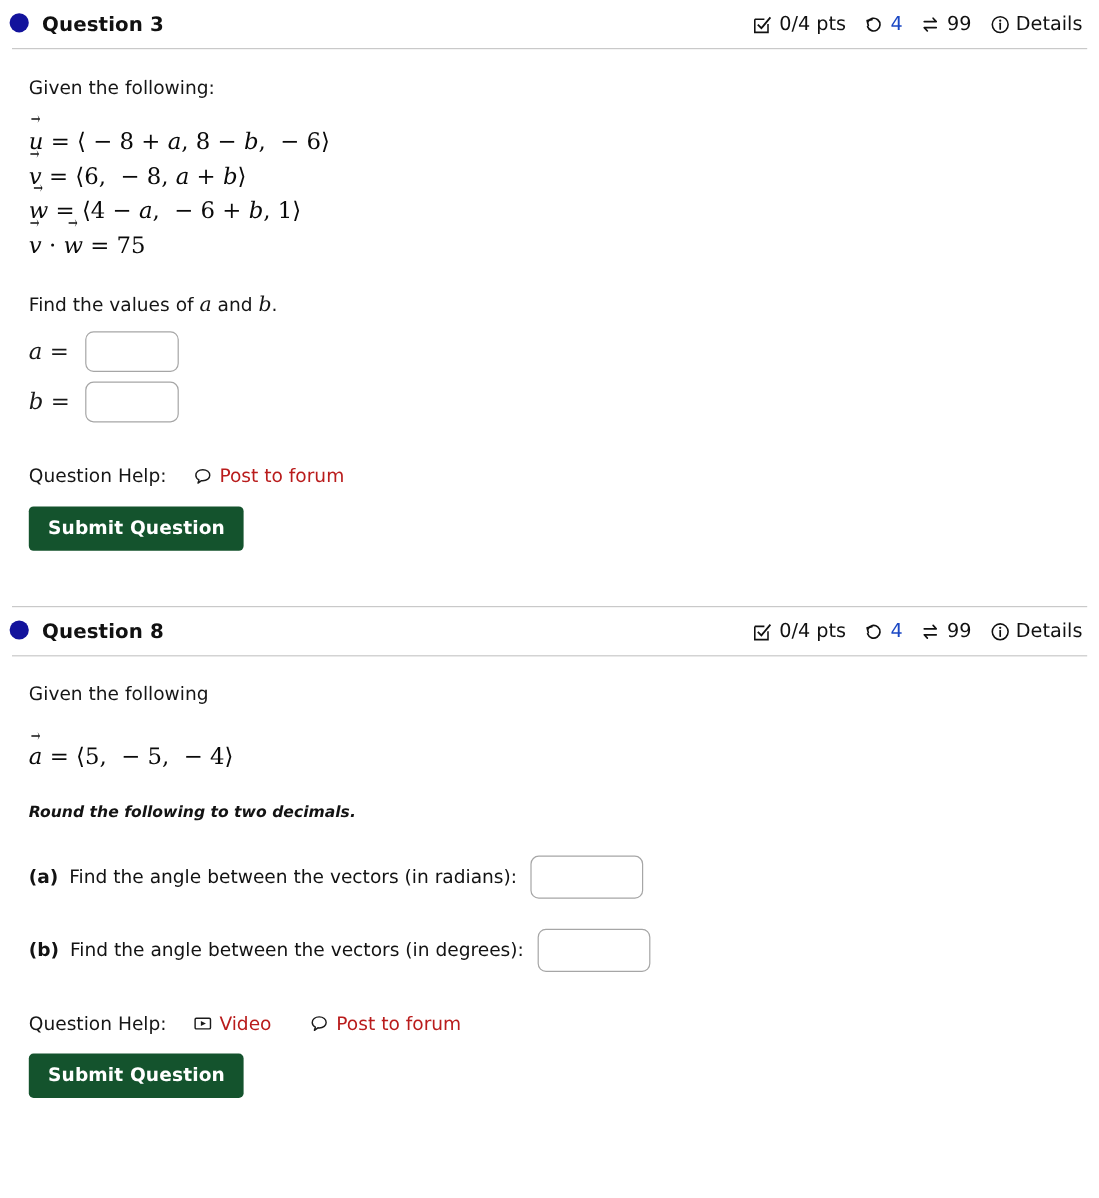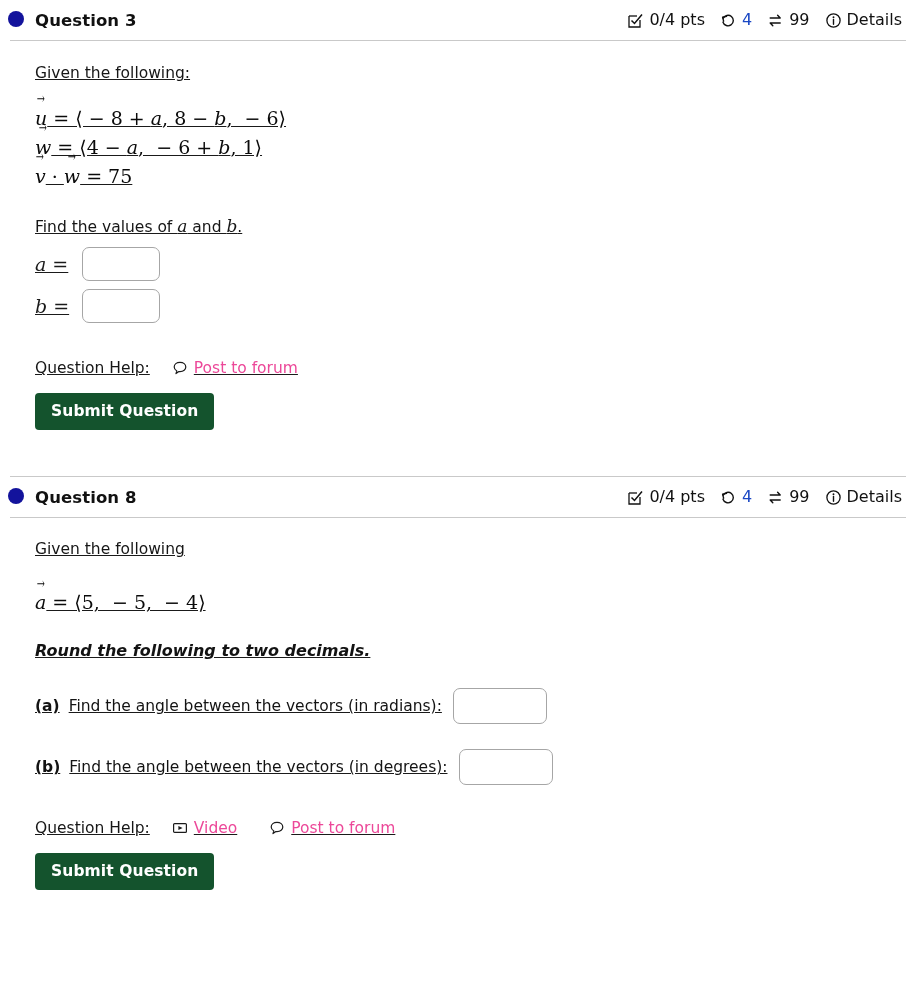--- a/index.html
+++ b/index.html
@@ -74,22 +74,21 @@
   .meta-icon svg { display: block; }
 
   .divider {
     height: 1px;
     background: #c9c9c9;
     margin: 0 10px;
   }
 
   
   .q-body {
-    padding: 0 35px;
-    text-decoration: underline;
+    padding: 0 24px;
   }
   .text-line {
     font-size: 15.5px;
     color: #161616;
     line-height: 1.35;
   }
   .mjx {
     font-family: "DejaVu Serif", "Liberation Serif", serif;
     font-size: 19px;
     color: #0a0a0a;
@@ -150,21 +149,21 @@
     display: flex;
     align-items: center;
     font-size: 15.5px;
     gap: 22px;
   }
   .help-label { color: #161616; }
   .help-link {
     display: inline-flex;
     align-items: center;
     gap: 6px;
-    color: #ec4899;
+    color: #b91c1c;
     text-decoration: none;
     font-size: 15.5px;
     cursor: pointer;
   }
   .help-link + .help-link { margin-left: 10px; }
   .help-icon {
     width: 16px;
     height: 16px;
     display: inline-block;
     line-height: 0;
@@ -181,21 +180,21 @@
     font-weight: bold;
     font-family: "DejaVu Sans", "Liberation Sans", sans-serif;
     padding: 9px 16px 10px 16px;
     cursor: pointer;
     letter-spacing: 0.1px;
   }
 
   .italic-note {
     font-style: italic;
     font-weight: bold;
-    font-size: 16px;
+    font-size: 13px;
     color: #131313;
   }
   .part-row {
     display: flex;
     align-items: center;
     font-size: 15.5px;
     color: #131313;
     gap: 9px;
   }
   .part-tag { font-weight: bold; }
@@ -258,20 +257,21 @@
       </div>
     </div>
 
     <div class="divider"></div>
 
     <div class="q-body">
       <div class="text-line" style="margin-top:22px;">Given the following:</div>
 
       <div style="margin-top:20px;">
         <div class="mjx"><span class="vecwrap">u</span> = ⟨ − 8 + <i>a</i>, 8 − <i>b</i>, &nbsp;− 6⟩</div>
+        <div class="mjx"><span class="vecwrap">v</span> = ⟨6, &nbsp;− 8, <i>a</i> + <i>b</i>⟩</div>
         <div class="mjx"><span class="vecwrap">w</span> = ⟨4 − <i>a</i>, &nbsp;− 6 + <i>b</i>, 1⟩</div>
         <div class="mjx"><span class="vecwrap">v</span> · <span class="vecwrap">w</span> = 75</div>
       </div>
 
       <div class="text-line" style="margin-top:24px;">
         <span>Find the values of </span><span class="mjx-small">a</span><span> and </span><span class="mjx-small">b</span><span>.</span>
       </div>
 
       <div class="inline-ans" style="margin-top:10px;">
         <span class="ans-label">a =</span>

